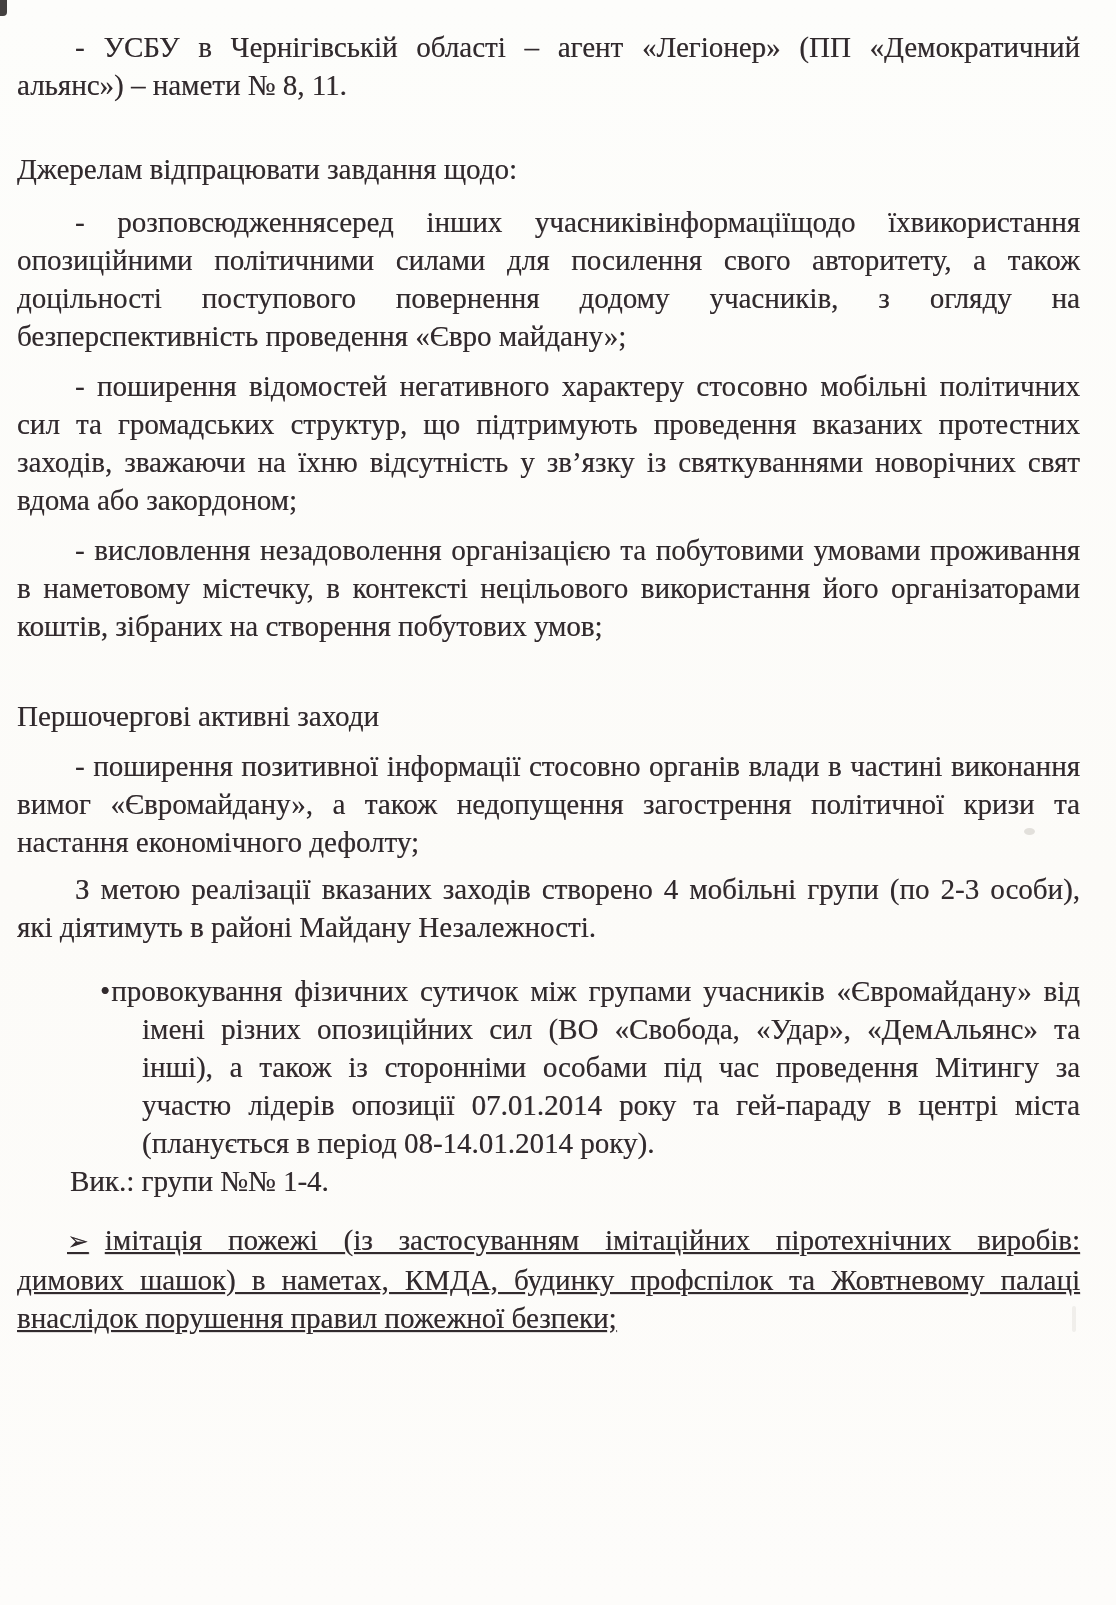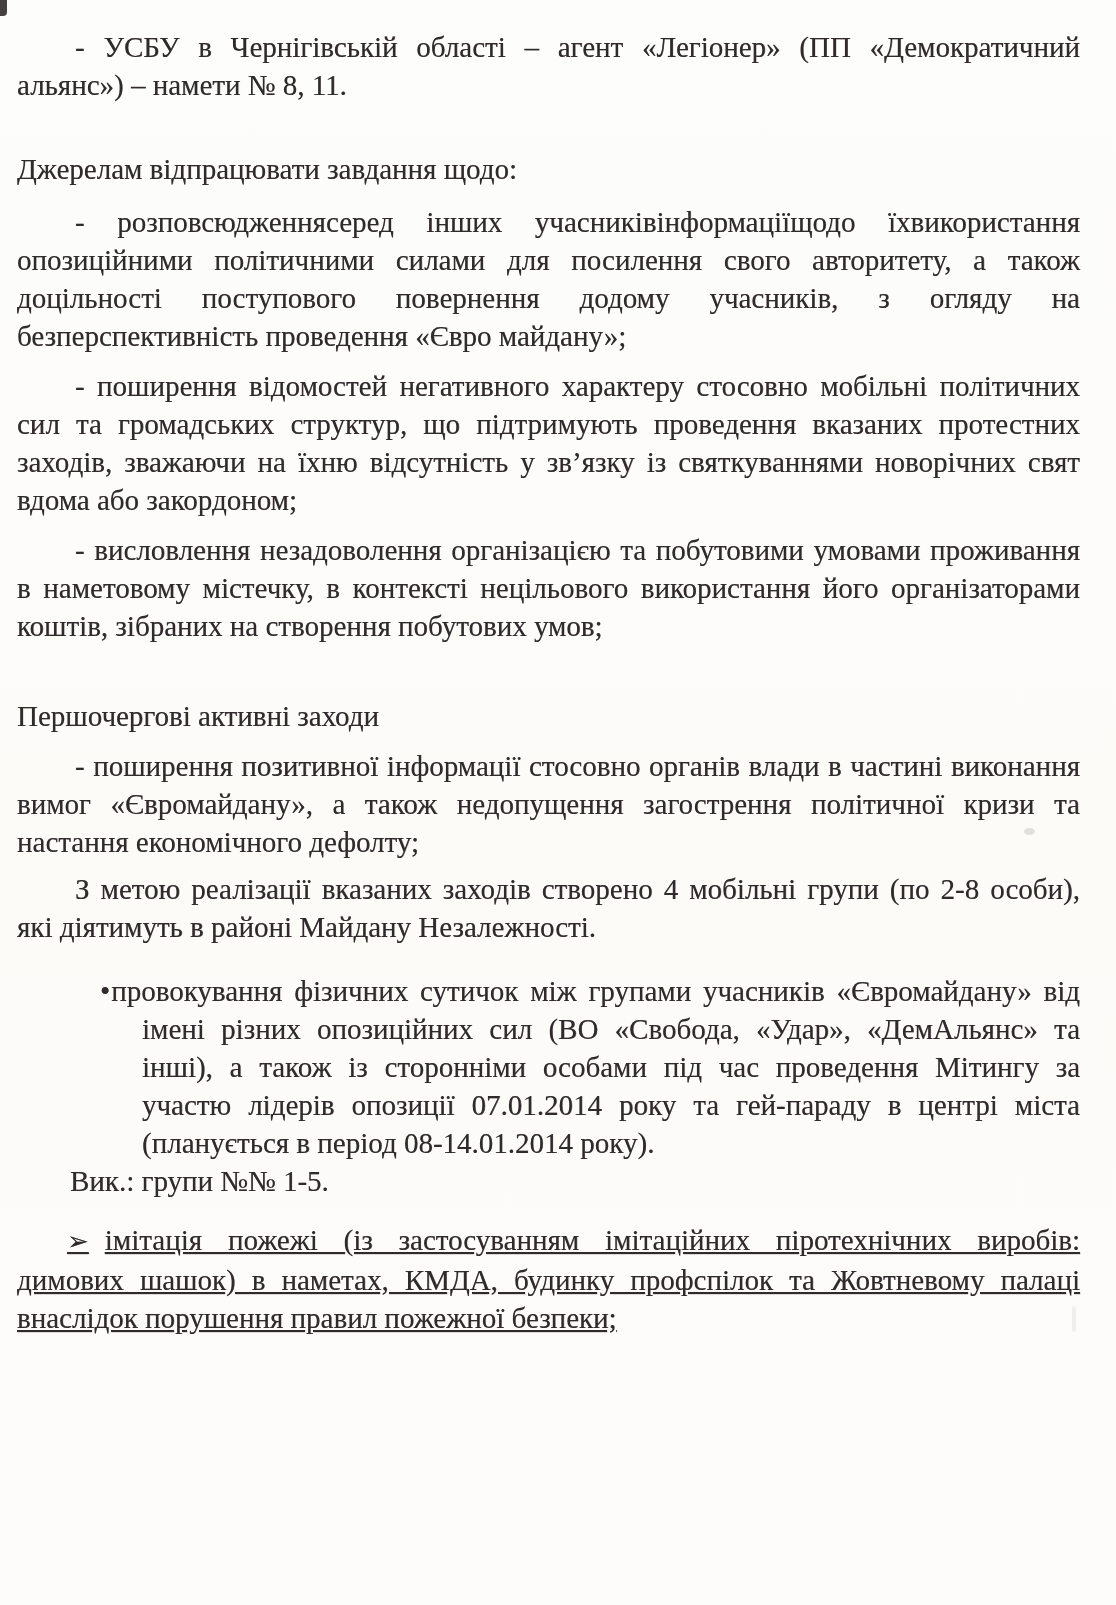--- a/index.html
+++ b/index.html
@@ -86,22 +86,22 @@
 
   <p class="para indent mt-item">- поширення відомостей негативного характеру стосовно мобільні політичних сил та громадських структур, що підтримують проведення вказаних протестних заходів, зважаючи на їхню відсутність у зв’язку із святкуваннями новорічних свят вдома або закордоном;</p>
 
   <p class="para indent mt-item">- висловлення незадоволення організацією та побутовими умовами проживання в наметовому містечку, в контексті нецільового використання його організаторами коштів, зібраних на створення побутових умов;</p>
 
   <p class="para mt-heading">Першочергові активні заходи</p>
 
   <p class="para indent mt-item">- поширення позитивної інформації стосовно органів влади в частині виконання вимог «Євромайдану», а також недопущення загострення політичної кризи та настання економічного дефолту;</p>
 
 
-  <p class="para indent mt-groups">З метою реалізації вказаних заходів створено 4 мобільні групи (по 2-8 особи), які діятимуть в районі Майдану Незалежності.</p>
+  <p class="para indent mt-groups">З метою реалізації вказаних заходів створено 4 мобільні групи (по 2-3 особи), які діятимуть в районі Майдану Незалежності.</p>
 
   <p class="para bullet mt-bullet"><span class="dot">•</span><span>провокування фізичних сутичок між групами учасників «Євромайдану» від імені різних опозиційних сил (ВО «Свобода, «Удар», «ДемАльянс» та інші), а також із сторонніми особами під час проведення Мітингу за участю лідерів опозиції 07.01.2014 року та гей-параду в центрі міста (планується в період 08-14.01.2014 року).</span></p>
 
-  <p class="para meta">Вик.: групи №№ 1-5.</p>
+  <p class="para meta">Вик.: групи №№ 1-4.</p>
 
 
   <p class="para arrow-item mt-arrow"><span class="arrow">➢</span><span>імітація пожежі (із застосуванням імітаційних піротехнічних виробів: димових шашок) в наметах, КМДА, будинку профспілок та Жовтневому палаці внаслідок порушення правил пожежної безпеки;</span></p>
 
 </div>
 
 </body></html>

